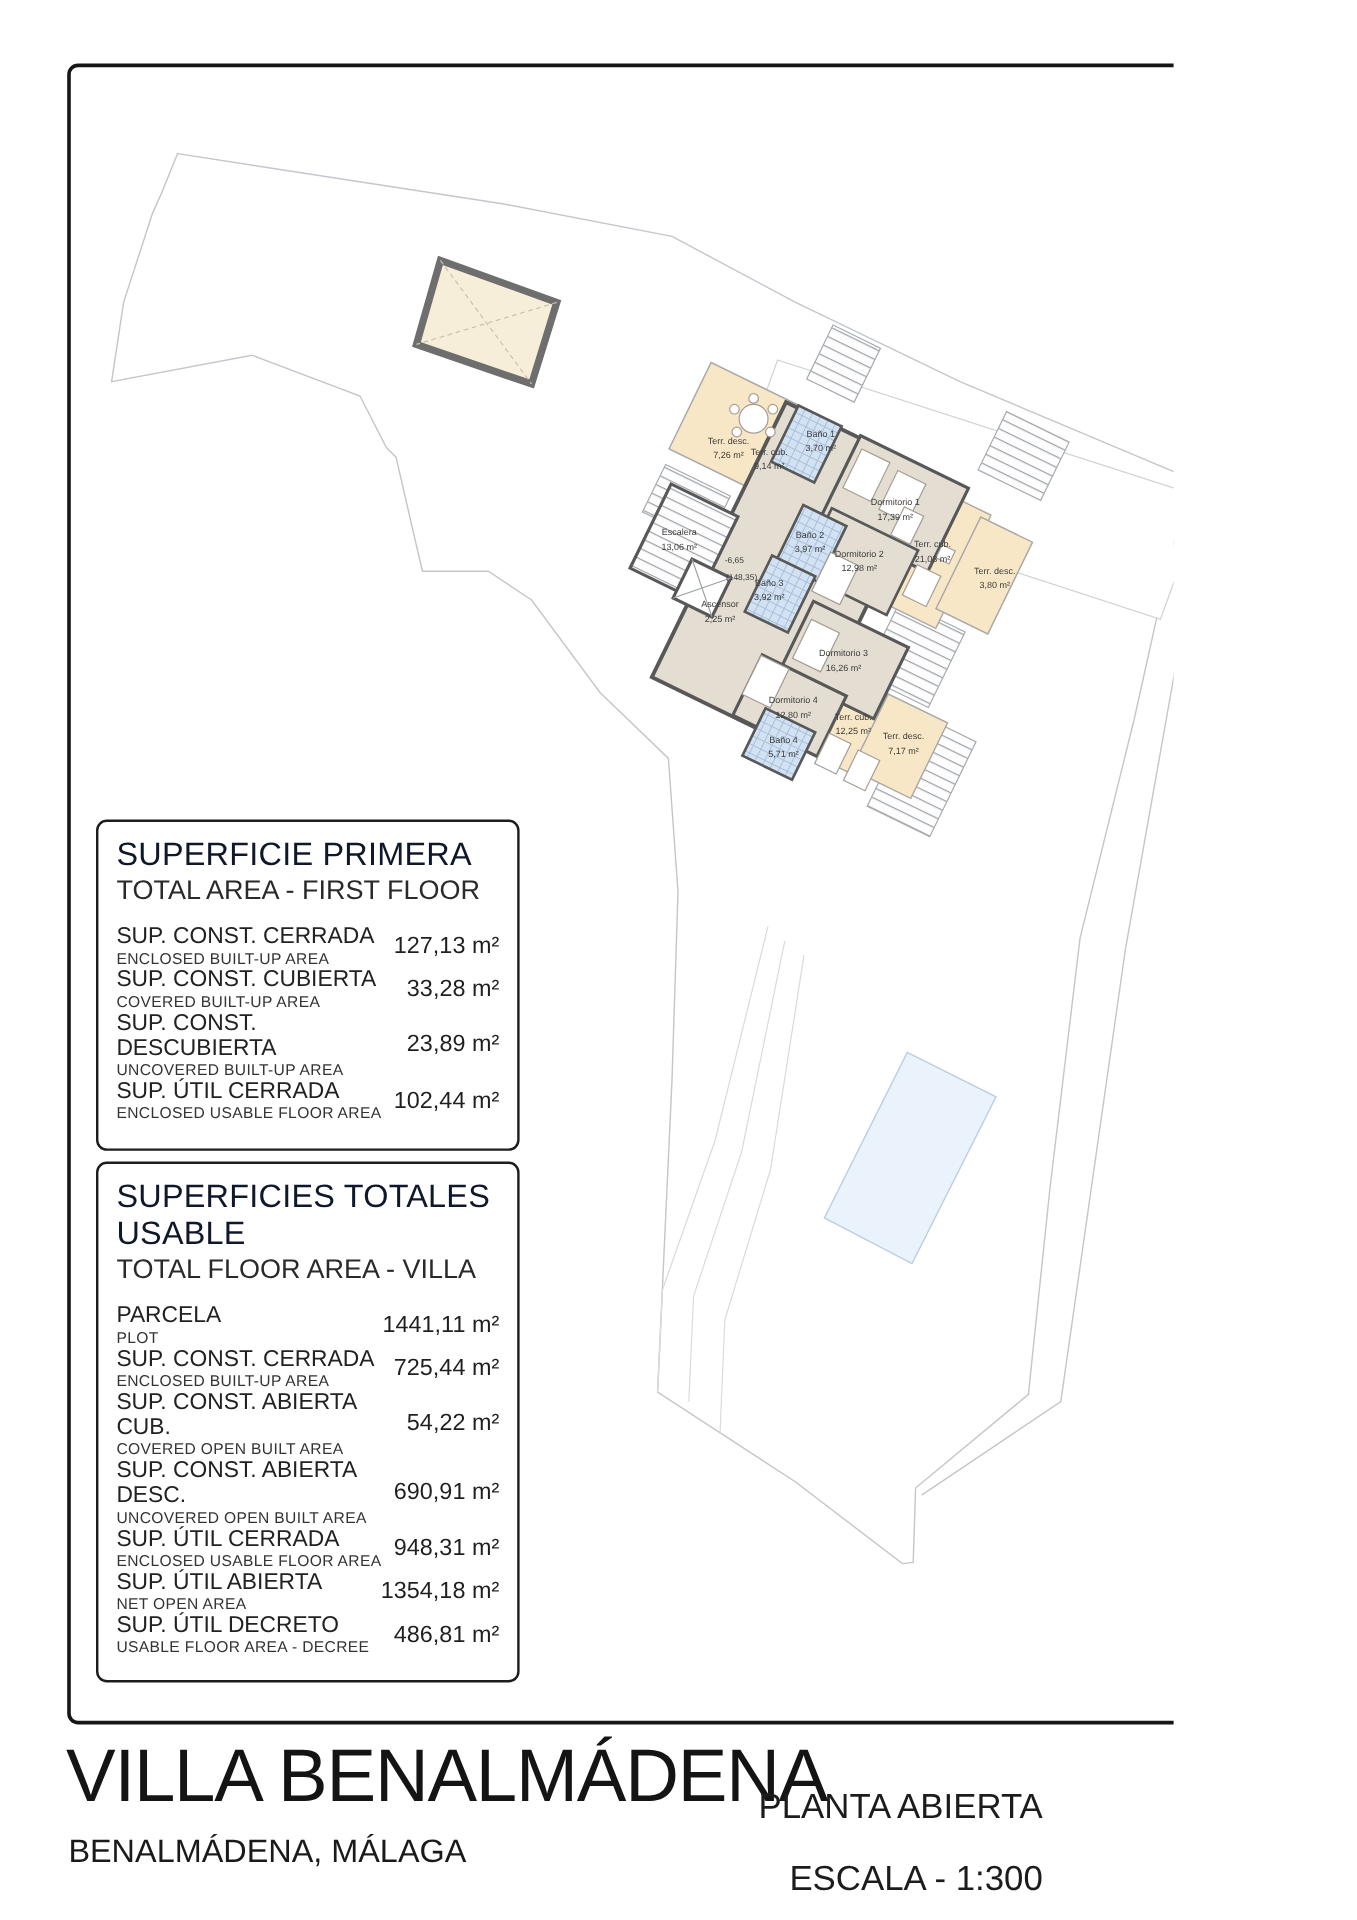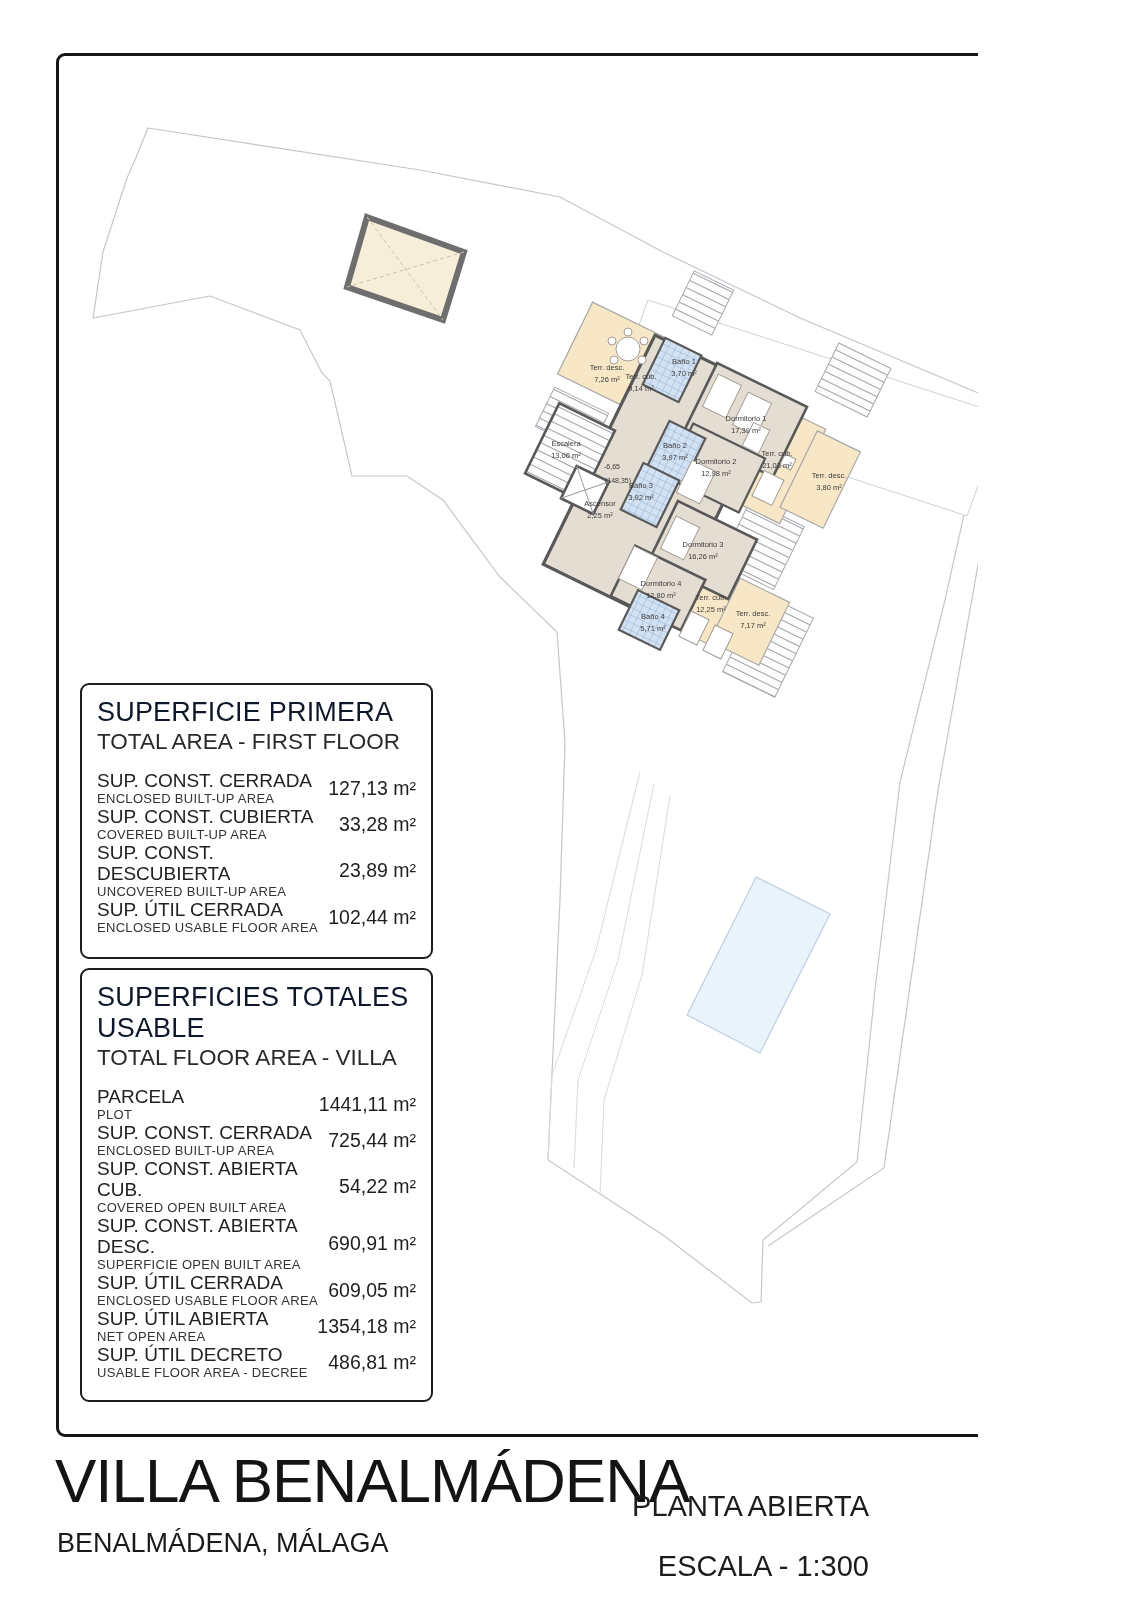--- a/index.html
+++ b/index.html
@@ -222,30 +222,30 @@
       <div class="trow">
         <div>
             <div class="tlabel">SUP. CONST. ABIERTA CUB.</div>
              <div class="tsub">COVERED OPEN BUILT AREA</div>
           </div>
         <div class="tvalue">54,22 m²</div>
       </div>
       <div class="trow">
         <div>
             <div class="tlabel">SUP. CONST. ABIERTA DESC.</div>
-             <div class="tsub">SUPERFICIE OPEN BUILT AREA</div>
+             <div class="tsub">UNCOVERED OPEN BUILT AREA</div>
           </div>
         <div class="tvalue">690,91 m²</div>
       </div>
       <div class="trow">
         <div>
             <div class="tlabel">SUP. ÚTIL CERRADA</div>
              <div class="tsub">ENCLOSED USABLE FLOOR AREA</div>
           </div>
-        <div class="tvalue">609,05 m²</div>
+        <div class="tvalue">948,31 m²</div>
       </div>
       <div class="trow">
         <div>
             <div class="tlabel">SUP. ÚTIL ABIERTA</div>
              <div class="tsub">NET OPEN AREA</div>
           </div>
         <div class="tvalue">1354,18 m²</div>
       </div>
       <div class="trow">
         <div>

